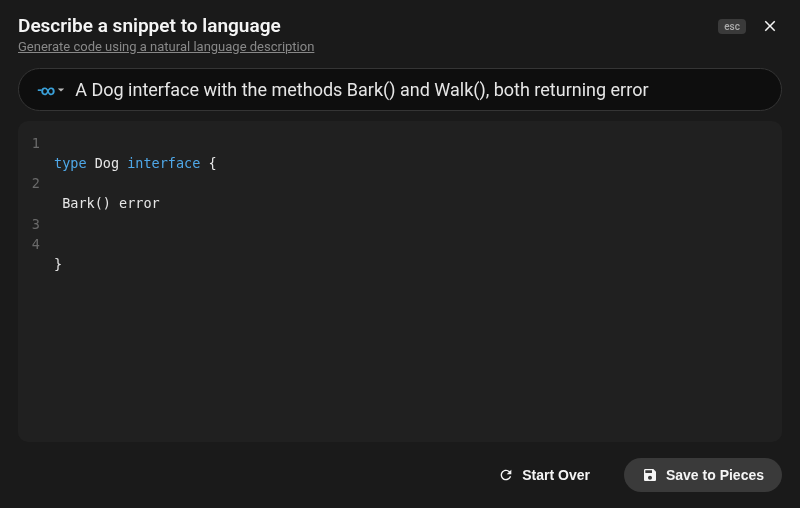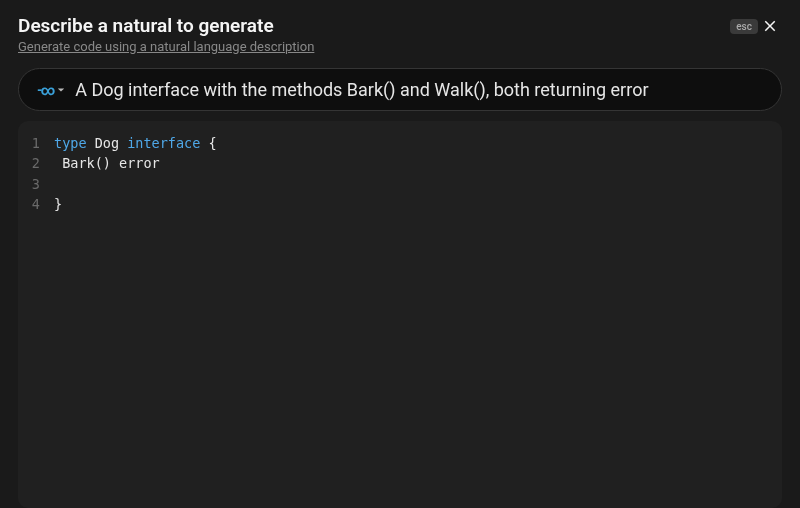--- a/index.html
+++ b/index.html
@@ -40,20 +40,21 @@
     }
     .subtitle {
       font-size: 13px;
       color: #888;
       font-weight: 400;
       text-decoration: underline;
     }
     .header-right {
       display: flex;
       align-items: center;
+      gap: 12px;
     }
     .esc-badge {
       background: #3a3a3a;
       color: #aaa;
       font-size: 10px;
       padding: 2px 6px;
       border-radius: 4px;
       font-weight: 500;
     }
     .close-btn {
@@ -124,20 +125,21 @@
       width: 36px;
       text-align: right;
       padding-right: 14px;
       color: #6a6a6a;
       user-select: none;
       flex-shrink: 0;
     }
     .code-content {
       white-space: pre;
       color: #e6e6e6;
+      margin-top: 20px;
     }
     .tok-keyword {
       color: #4fa8e8;
     }
     .tok-name {
       color: #e6e6e6;
     }
     .footer {
       display: flex;
       justify-content: flex-end;
@@ -173,21 +175,21 @@
       width: 16px;
       height: 16px;
     }
   </style>
 </head>
 <body>
 
 <div class="modal">
   <div class="header">
     <div class="header-text">
-      <div class="title">Describe a natural to generate</div>
+      <div class="title">Describe a snippet to language</div>
       <div class="subtitle">Generate code using a natural language description</div>
     </div>
     <div class="header-right">
       <span class="esc-badge">esc</span>
       <button class="close-btn">
         <svg viewBox="0 0 24 24">
           <path fill="currentColor" d="M19 6.41L17.59 5 12 10.59 6.41 5 5 6.41 10.59 12 5 17.59 6.41 19 12 13.41 17.59 19 19 17.59 13.41 12z"></path>
         </svg>
       </button>
     </div>
@@ -214,13 +216,27 @@
       </div>
       <div class="code-line">
         <span class="line-num">3</span>
       </div>
       <div class="code-line">
         <span class="line-num">4</span>
         <span class="code-content"><span>}</span></span>
       </div>
     </div>
 
+  <div class="footer">
+    <button class="btn btn-ghost">
+      <svg class="refresh-icon" viewBox="0 0 24 24">
+        <path d="M17.65 6.35A7.958 7.958 0 0 0 12 4c-4.42 0-7.99 3.58-7.99 8s3.57 8 7.99 8c3.73 0 6.84-2.55 7.73-6h-2.08A5.99 5.99 0 0 1 12 18c-3.31 0-6-2.69-6-6s2.69-6 6-6c1.66 0 3.14.69 4.22 1.78L13 11h7V4l-2.35 2.35z"></path>
+      </svg>
+      <span>Start Over</span>
+    </button>
+    <button class="btn btn-primary">
+      <svg viewBox="0 0 24 24">
+        <path d="M17 3H5c-1.1 0-2 .9-2 2v14c0 1.1.9 2 2 2h14c1.1 0 2-.9 2-2V7l-4-4zm-5 16c-1.66 0-3-1.34-3-3s1.34-3 3-3 3 1.34 3 3-1.34 3-3 3zm3-10H5V5h10v4z"></path>
+      </svg>
+      <span>Save to Pieces</span>
+    </button>
+  </div>
 </div>
 
 </body></html>

